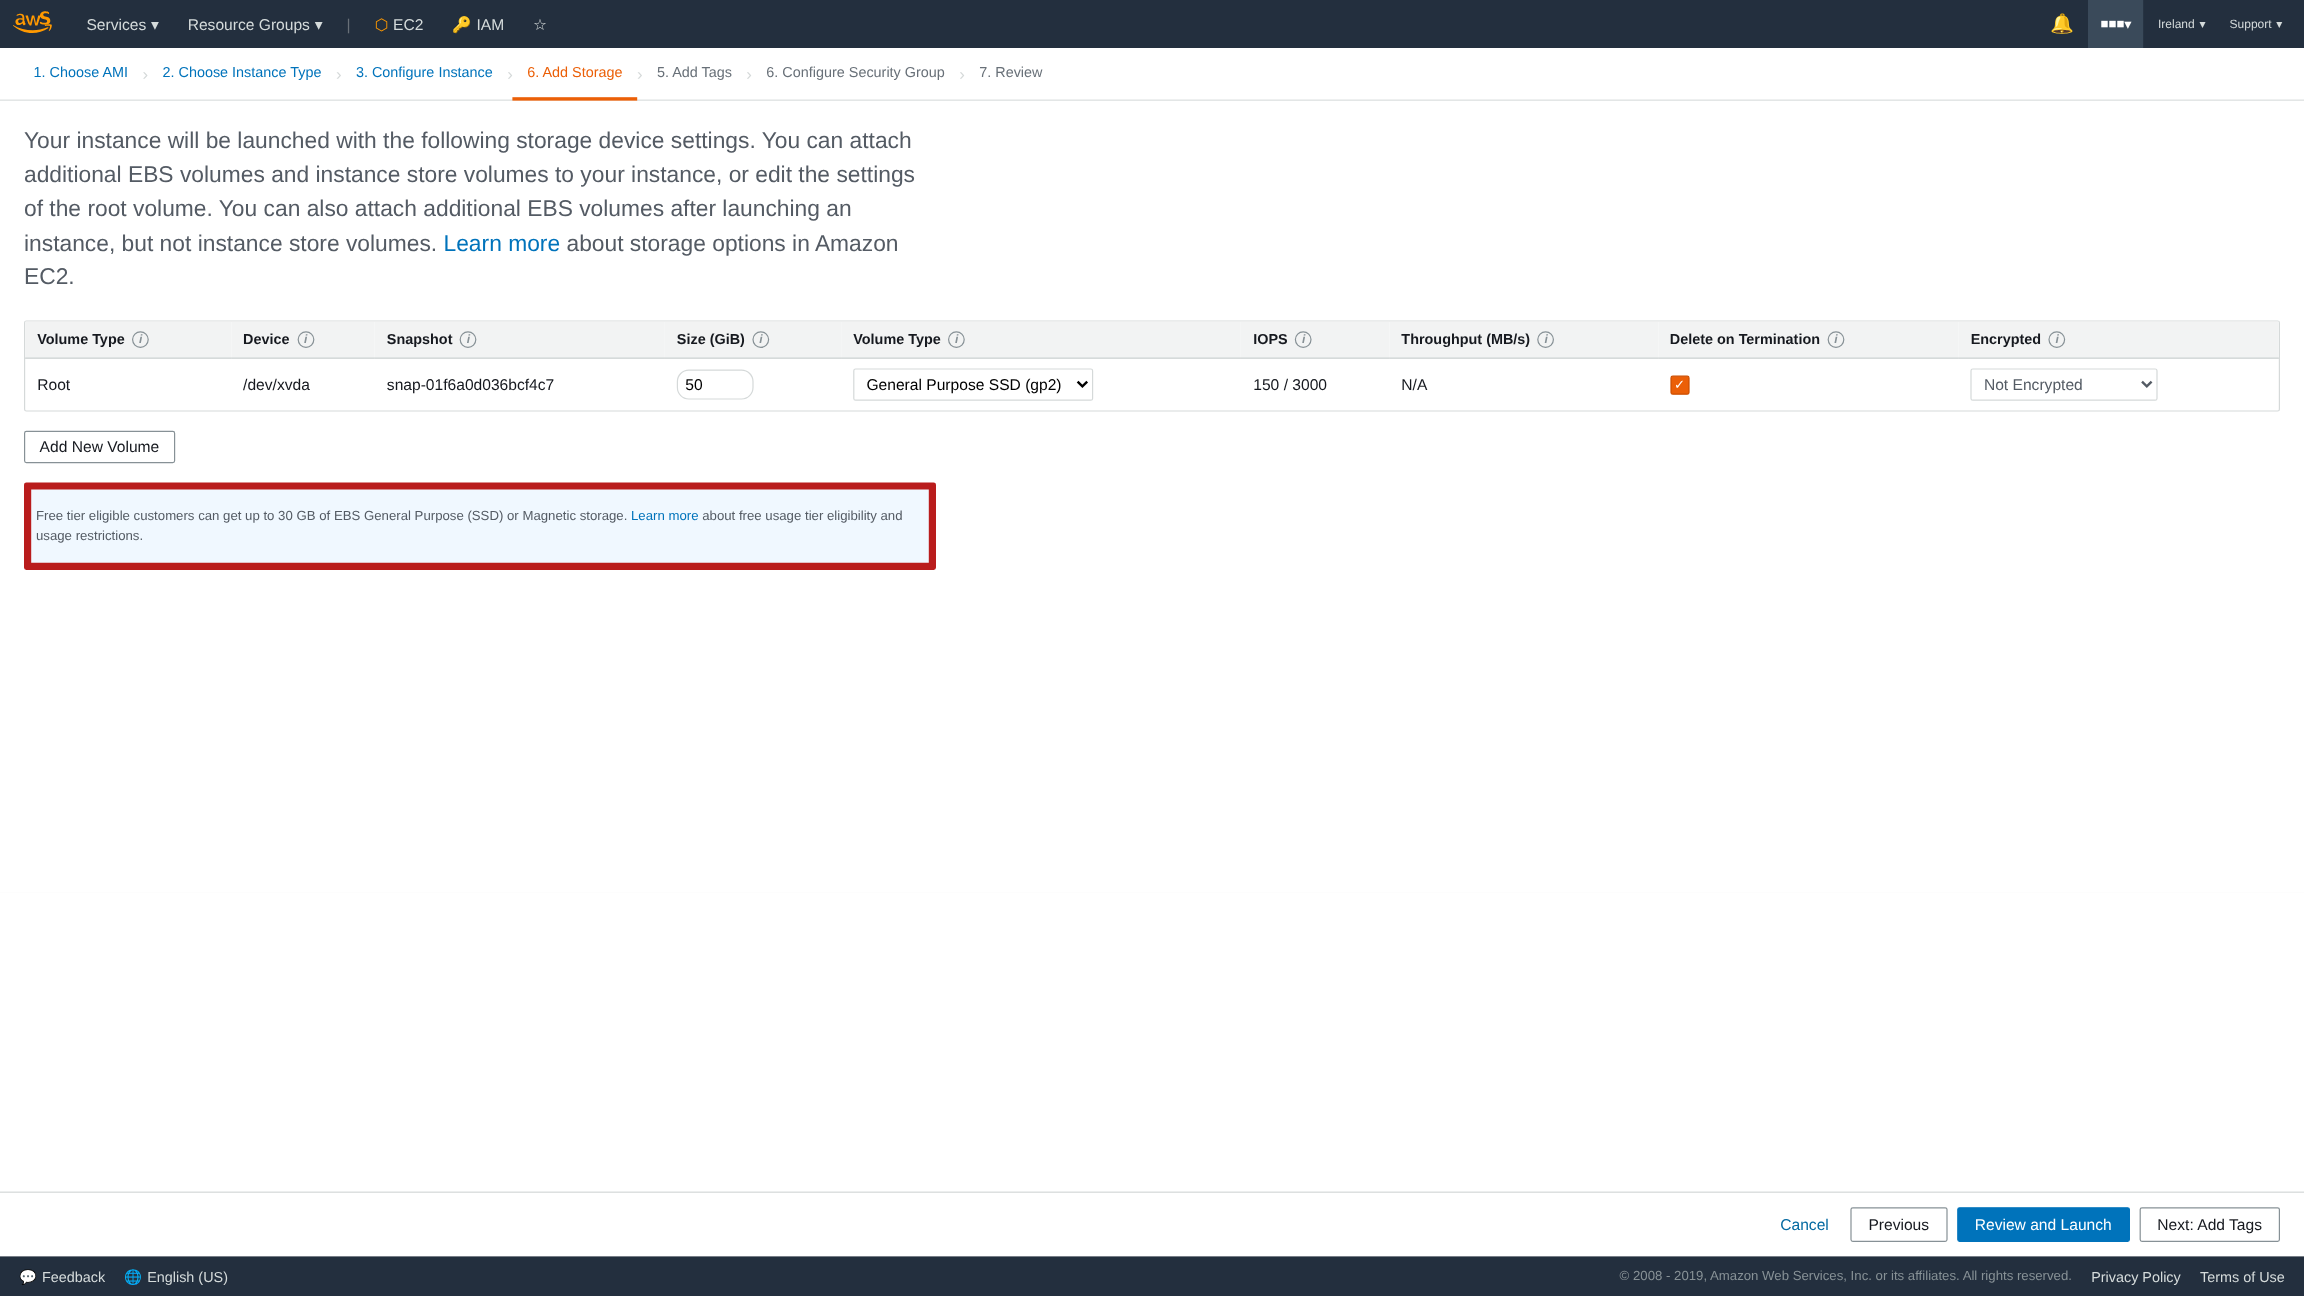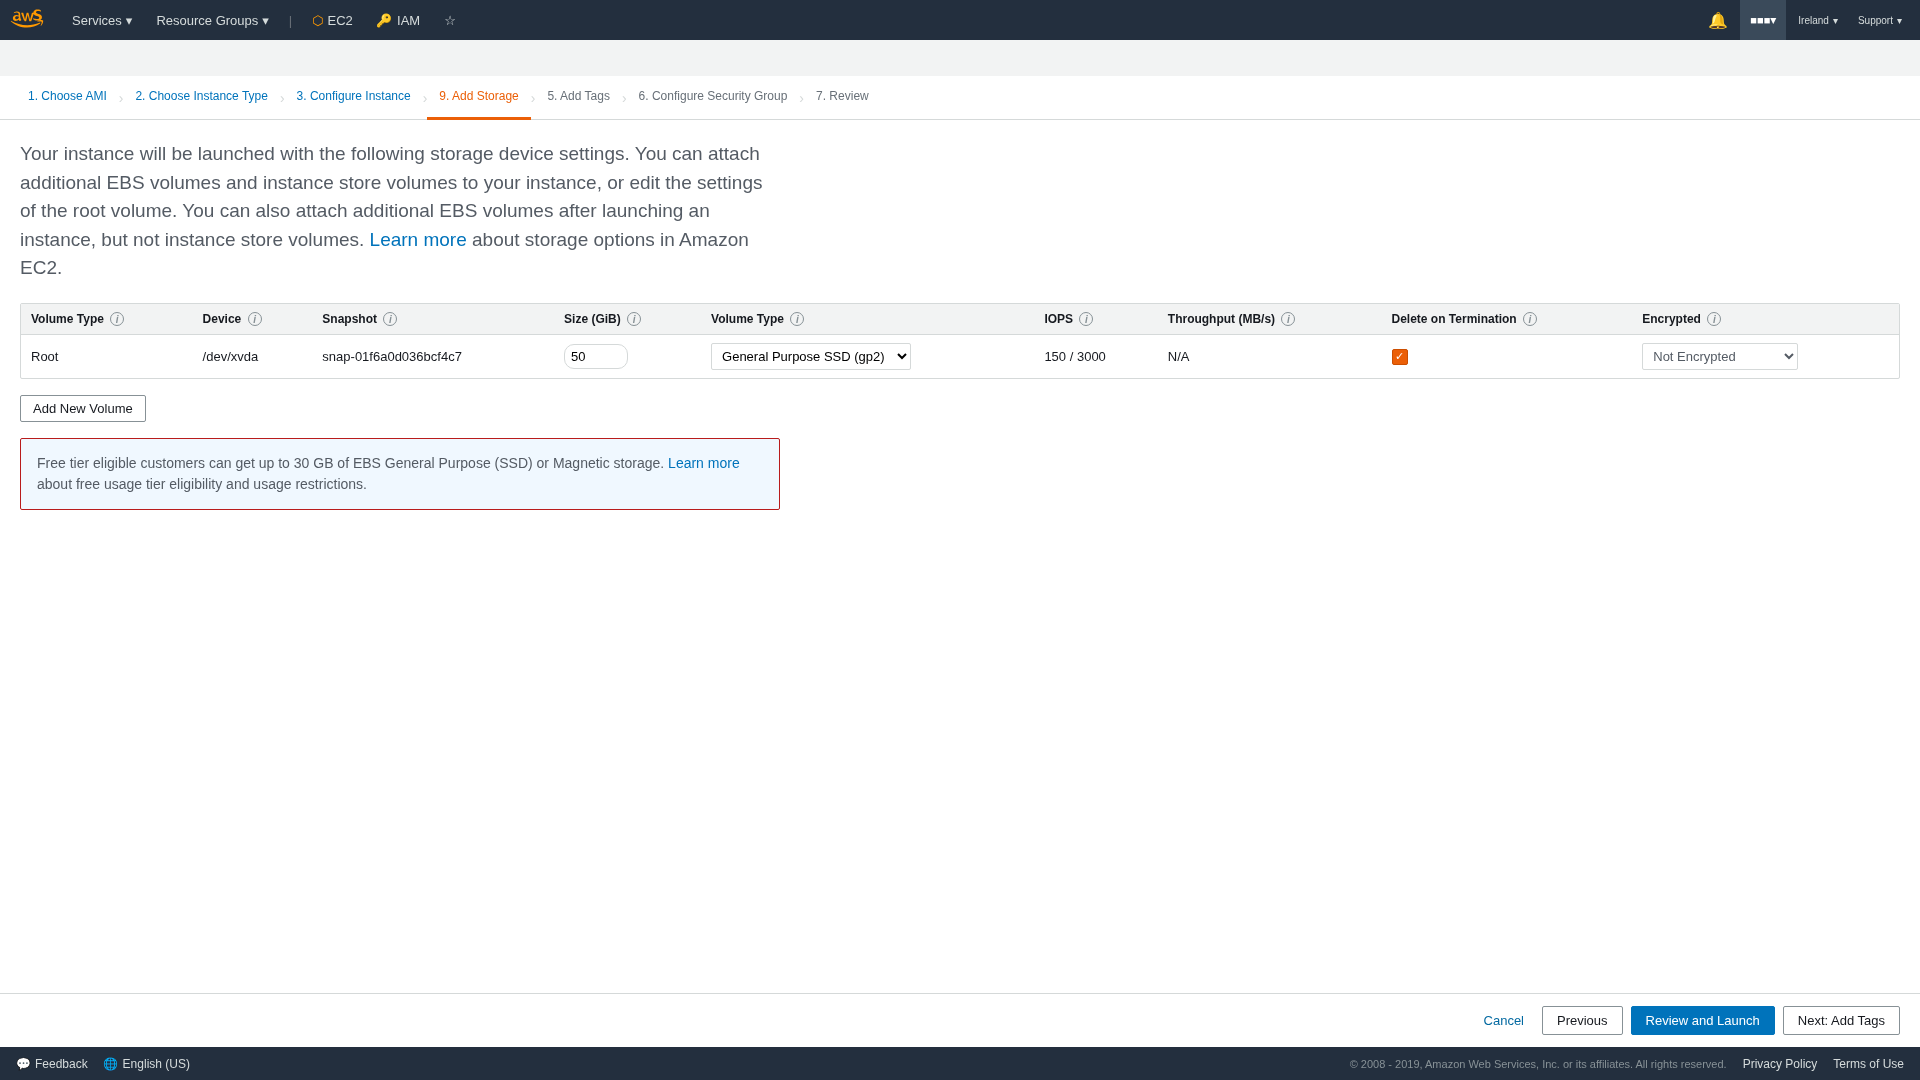--- a/index.html
+++ b/index.html
@@ -63,21 +63,20 @@
 
     
     .wizard-steps {
       background: #fff;
       border-bottom: 1px solid #d5d9d9;
       padding: 0 16px;
       display: flex;
       align-items: center;
       height: 44px;
       flex-shrink: 0;
-      margin-top: 36px;
     }
     .step-item {
       display: flex;
       align-items: center;
       gap: 6px;
       padding: 0 12px;
       height: 44px;
       font-size: 12px;
       color: #687078;
       cursor: pointer;
@@ -202,26 +201,26 @@
       border-radius: 2px;
       padding: 5px 12px;
       font-size: 13px;
       cursor: pointer;
       color: #16191f;
       margin-bottom: 16px;
     }
 
     
     .free-tier-notice {
-      border: 1px solid #b91c1c;
+      border: 6px solid #b91c1c;
       border-radius: 2px;
       background: #f0f8ff;
-      padding: 14px 16px;
+      padding: 14px 4px;
       max-width: 760px;
-      font-size: 14px;
+      font-size: 11px;
       color: #545b64;
       line-height: 1.5;
     }
     .free-tier-notice a { color: #0073bb; text-decoration: none; }
 
     
     .footer-bar {
       background: #fff;
       border-top: 1px solid #d5d9d9;
       padding: 12px 20px;
@@ -345,21 +344,21 @@
   <span class="step-divider">›</span>
   <div class="step-item completed">
     <span>2. Choose Instance Type</span>
   </div>
   <span class="step-divider">›</span>
   <div class="step-item completed">
     <span>3. Configure Instance</span>
   </div>
   <span class="step-divider">›</span>
   <div class="step-item active">
-    <span>9. Add Storage</span>
+    <span>6. Add Storage</span>
   </div>
   <span class="step-divider">›</span>
   <div class="step-item">
     <span>5. Add Tags</span>
   </div>
   <span class="step-divider">›</span>
   <div class="step-item">
     <span>6. Configure Security Group</span>
   </div>
   <span class="step-divider">›</span>

